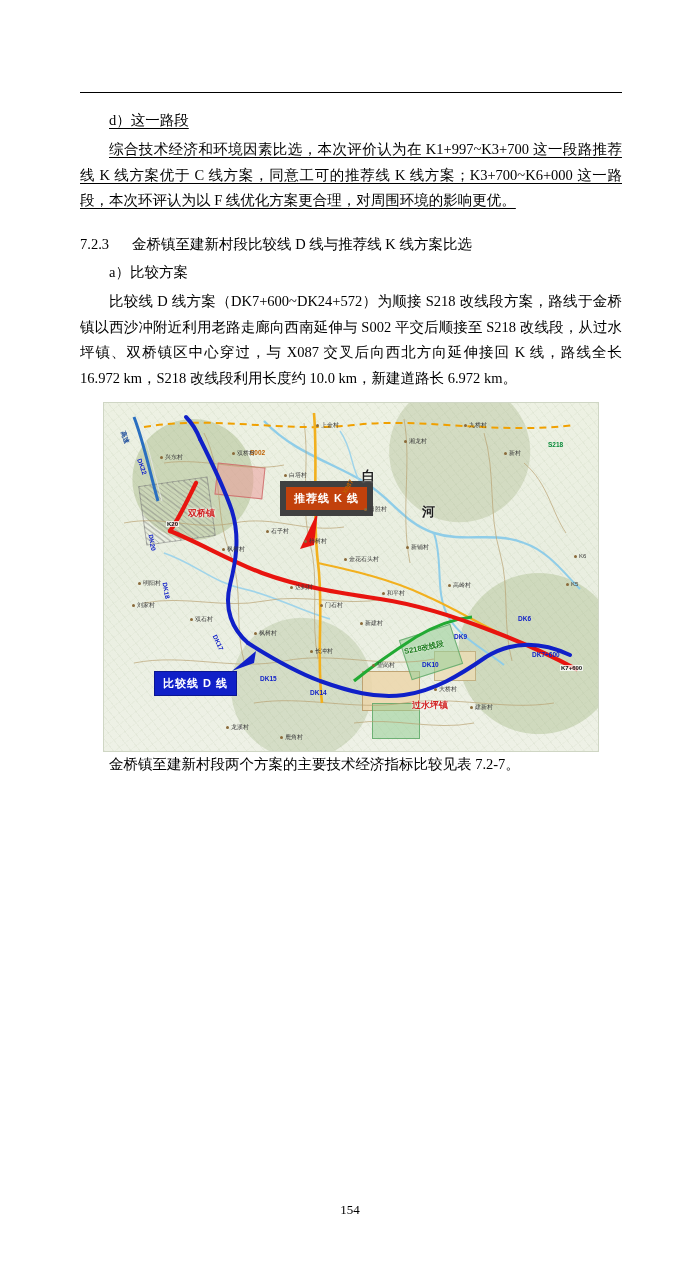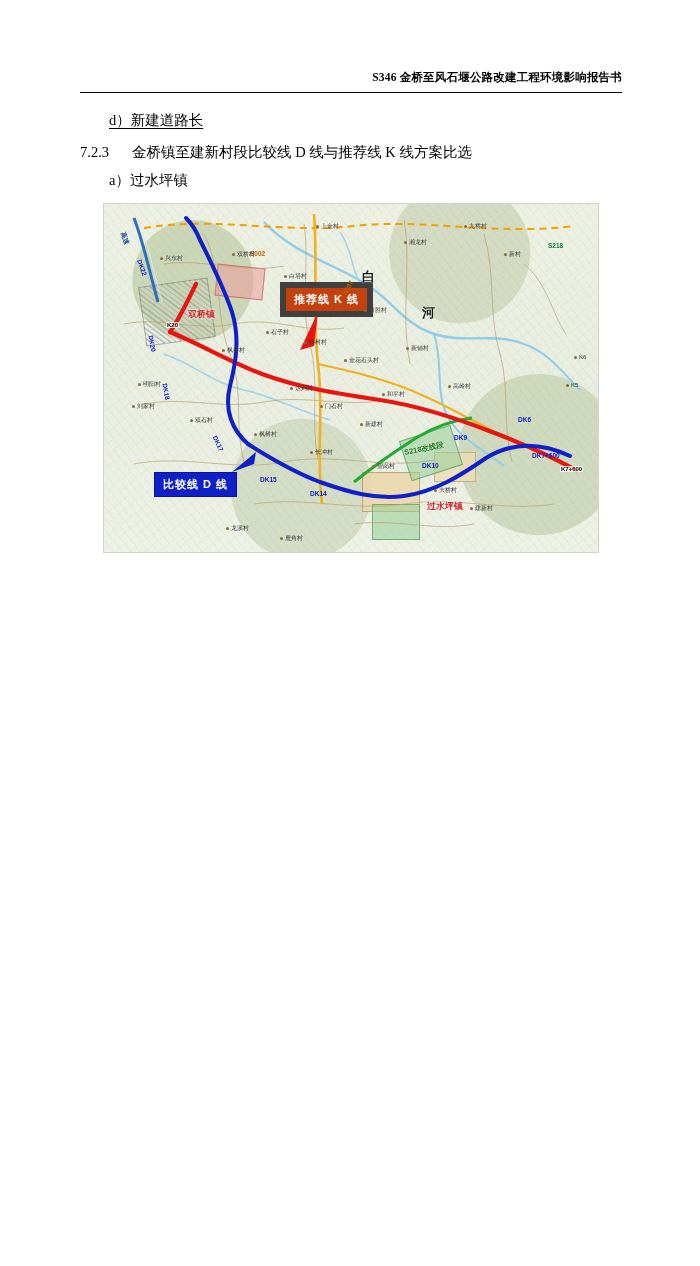--- a/index.html
+++ b/index.html
@@ -56,20 +56,21 @@
     text-underline-offset: 3px;
   }
   .sec-head {
     margin: 6px 0 2px 0;
     font-size: 14.5px;
     line-height: 1.78;
   }
   .sec-num {
     display: inline-block;
     min-width: 52px;
+    margin-top: 12px;
   }
   .figure {
     margin: 10px 0 0 0;
     text-align: center;
   }
   .map-wrap {
     position: relative;
     width: 494px;
     height: 348px;
     margin: 4px auto 0 auto;
@@ -206,32 +207,33 @@
     inset: 0;
     width: 100%;
     height: 100%;
   }
 </style>
 </head>
 <body>
 
 <div class="page">
 
-  <div class="header">S346 金桥至风石堰公路改建工程环境影响报告书</div>
   <div class="header-rule"></div>
 
   <div class="body">
 
-    <p class="indent underline">d）新建道路长</p>
+    <p class="indent underline">d）这一路段</p>
+    <p class="indent underline">综合技术经济和环境因素比选，本次评价认为在 K1+997~K3+700 这一段路推荐线 K 线方案优于 C 线方案，同意工可的推荐线 K 线方案；K3+700~K6+000 这一路段，本次环评认为以 F 线优化方案更合理，对周围环境的影响更优。</p>
 
     <p class="sec-head">
       <span class="sec-num">7.2.3</span><span>金桥镇至建新村段比较线 D 线与推荐线 K 线方案比选</span>
     </p>
 
-    <p class="indent">a）过水坪镇</p>
+    <p class="indent">a）比较方案</p>
+    <p class="indent">比较线 D 线方案（DK7+600~DK24+572）为顺接 S218 改线段方案，路线于金桥镇以西沙冲附近利用老路走廊向西南延伸与 S002 平交后顺接至 S218 改线段，从过水坪镇、双桥镇区中心穿过，与 X087 交叉后向西北方向延伸接回 K 线，路线全长 16.972 km，S218 改线段利用长度约 10.0 km，新建道路长 6.972 km。</p>
 
     <div class="figure">
       <div class="map-wrap">
         <div class="map-bg"></div>
         <div class="map-texture"></div>
 
         <div class="urban-hatch" style="left:38px; top:78px; width:68px; height:58px; transform:rotate(-8deg);"></div>
         <div class="urban" style="left:112px; top:62px; width:46px; height:30px; transform:rotate(6deg); background:rgba(238,150,150,0.5); border-color:rgba(200,90,90,0.7);"></div>
         <div class="urban" style="left:258px; top:268px; width:56px; height:38px; background:rgba(236,214,170,0.85); border-color:rgba(180,150,100,0.8);"></div>
         <div class="urban" style="left:330px; top:248px; width:40px; height:28px; background:rgba(236,220,180,0.8); border-color:rgba(180,160,110,0.7);"></div>
@@ -295,21 +297,21 @@
             <path d="M214 108 L 196 146 L 210 142 Z" fill="#e8140f"></path>
             <path d="M128 268 L 152 248 L 150 260 Z" fill="#1020c8"></path>
           </g>
         </svg>
 
         <div class="callout red" style="left:176px; top:78px;">推荐线 K 线</div>
         <div class="callout blue" style="left:50px; top:268px;">比较线 D 线</div>
         <div class="green-callout" style="left:300px; top:240px;">S218改线段</div>
 
         <div class="town-label" style="left:48px; top:104px;">双桥镇</div>
-        <div class="town-label" style="left:287px; top:296px;">过水坪镇</div>
+        <div class="town-label" style="left:272px; top:296px;">过水坪镇</div>
 
         <div class="big-label" style="left:258px; top:64px;">白</div>
         <div class="big-label" style="left:318px; top:100px;">河</div>
 
         <div class="road-label" style="left:14px; top:30px; color:#1a4a9a; transform:rotate(70deg);">高速</div>
         <div class="road-label" style="left:30px; top:60px; color:#1020c8; transform:rotate(70deg);">DK22</div>
         <div class="road-label" style="left:40px; top:136px; color:#1020c8; transform:rotate(80deg);">DK20</div>
         <div class="road-label" style="left:54px; top:184px; color:#1020c8; transform:rotate(80deg);">DK18</div>
         <div class="road-label" style="left:106px; top:236px; color:#1020c8; transform:rotate(65deg);">DK17</div>
         <div class="road-label" style="left:156px; top:272px; color:#1020c8;">DK15</div>
@@ -352,17 +354,19 @@
         <div class="map-label village" style="left:206px; top:244px;">长冲村</div>
         <div class="map-label village" style="left:122px; top:320px;">龙溪村</div>
         <div class="map-label village" style="left:176px; top:330px;">鹿角村</div>
         <div class="map-label village" style="left:366px; top:300px;">建新村</div>
         <div class="map-label village" style="left:462px; top:178px;">K5</div>
         <div class="map-label village" style="left:470px; top:150px;">K6</div>
       </div>
 
     </div>
 
+    <p class="indent">金桥镇至建新村段两个方案的主要技术经济指标比较见表 7.2-7。</p>
 
   </div>
 
+  <div class="page-num">154</div>
 
 </div>
 
 </body></html>

